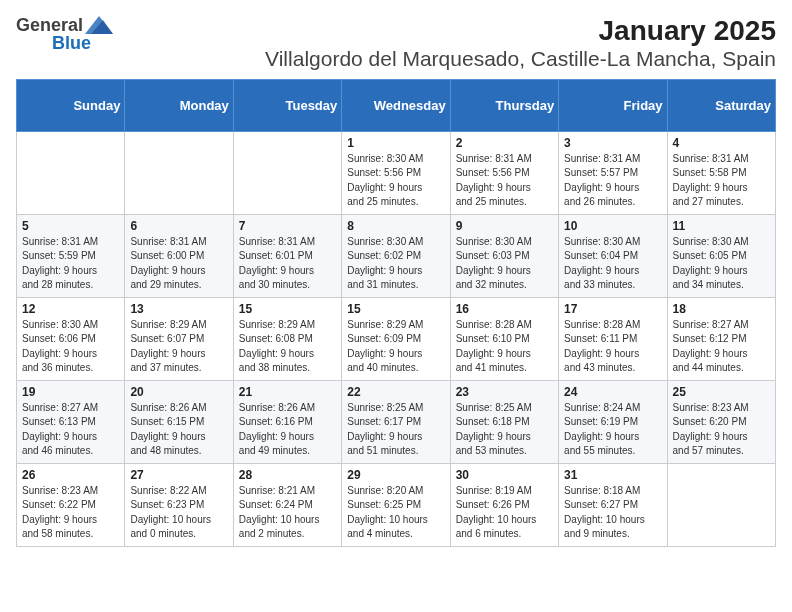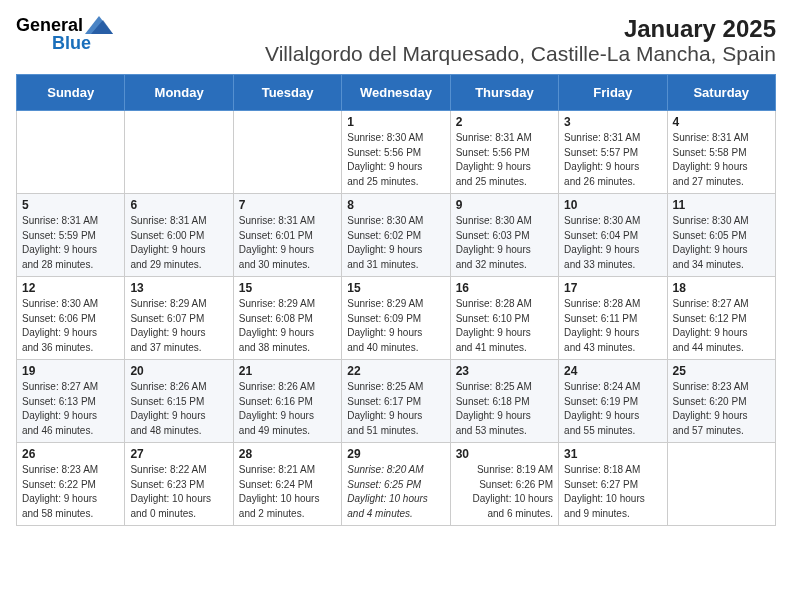--- a/index.html
+++ b/index.html
@@ -17,21 +17,21 @@
       margin-bottom: 4px;
     }
     .logo {
       display: flex;
       flex-direction: column;
       align-items: flex-start;
     }
     .logo-general {
       font-size: 18px;
       font-weight: bold;
-      color: #000000;
+      color: #404040;
       line-height: 1;
     }
     .logo-blue {
       font-size: 18px;
       font-weight: bold;
       color: #1a6fbb;
       line-height: 1;
       margin-left: 36px;
     }
     .logo-icon {
@@ -40,43 +40,43 @@
       margin-left: 2px;
     }
     .logo-row {
       display: flex;
       align-items: center;
     }
     .title-block {
       text-align: right;
     }
     .cal-title {
-      font-size: 24px;
+      font-size: 28px;
       font-weight: bold;
       color: #222;
       line-height: 1.1;
     }
     .cal-subtitle {
       font-size: 21px;
       color: #444;
       font-weight: normal;
     }
     .calendar {
       width: 100%;
       border-collapse: collapse;
       border: 1px solid #ccc;
       margin-top: 8px;
     }
     .calendar th {
       background: #2a6ebb;
       color: #fff;
       font-size: 13px;
       font-weight: bold;
-      padding: 10px 4px;
-      text-align: center;
+      padding: 18px 4px;
+      text-align: right;
       border: 1px solid #5590d0;
     }
     .calendar td {
       vertical-align: top;
       border: 1px solid #ccc;
       padding: 4px 5px;
       width: 108px;
       min-height: 80px;
       font-size: 10.5px;
       color: #333;
@@ -337,28 +337,28 @@
         </td>
         <td>
           <span class="day-num">28</span>
           <div class="day-info" style="white-space: pre-line;">Sunrise: 8:21 AM
 Sunset: 6:24 PM
 Daylight: 10 hours
 and 2 minutes.</div>
         </td>
         <td>
           <span class="day-num">29</span>
-          <div class="day-info" style="white-space: pre-line; font-style: italic;">Sunrise: 8:20 AM
+          <div class="day-info" style="white-space: pre-line;">Sunrise: 8:20 AM
 Sunset: 6:25 PM
 Daylight: 10 hours
 and 4 minutes.</div>
         </td>
         <td>
           <span class="day-num">30</span>
-          <div class="day-info" style="white-space: pre-line; text-align: right;">Sunrise: 8:19 AM
+          <div class="day-info" style="white-space: pre-line;">Sunrise: 8:19 AM
 Sunset: 6:26 PM
 Daylight: 10 hours
 and 6 minutes.</div>
         </td>
         <td>
           <span class="day-num">31</span>
           <div class="day-info" style="white-space: pre-line;">Sunrise: 8:18 AM
 Sunset: 6:27 PM
 Daylight: 10 hours
 and 9 minutes.</div>

